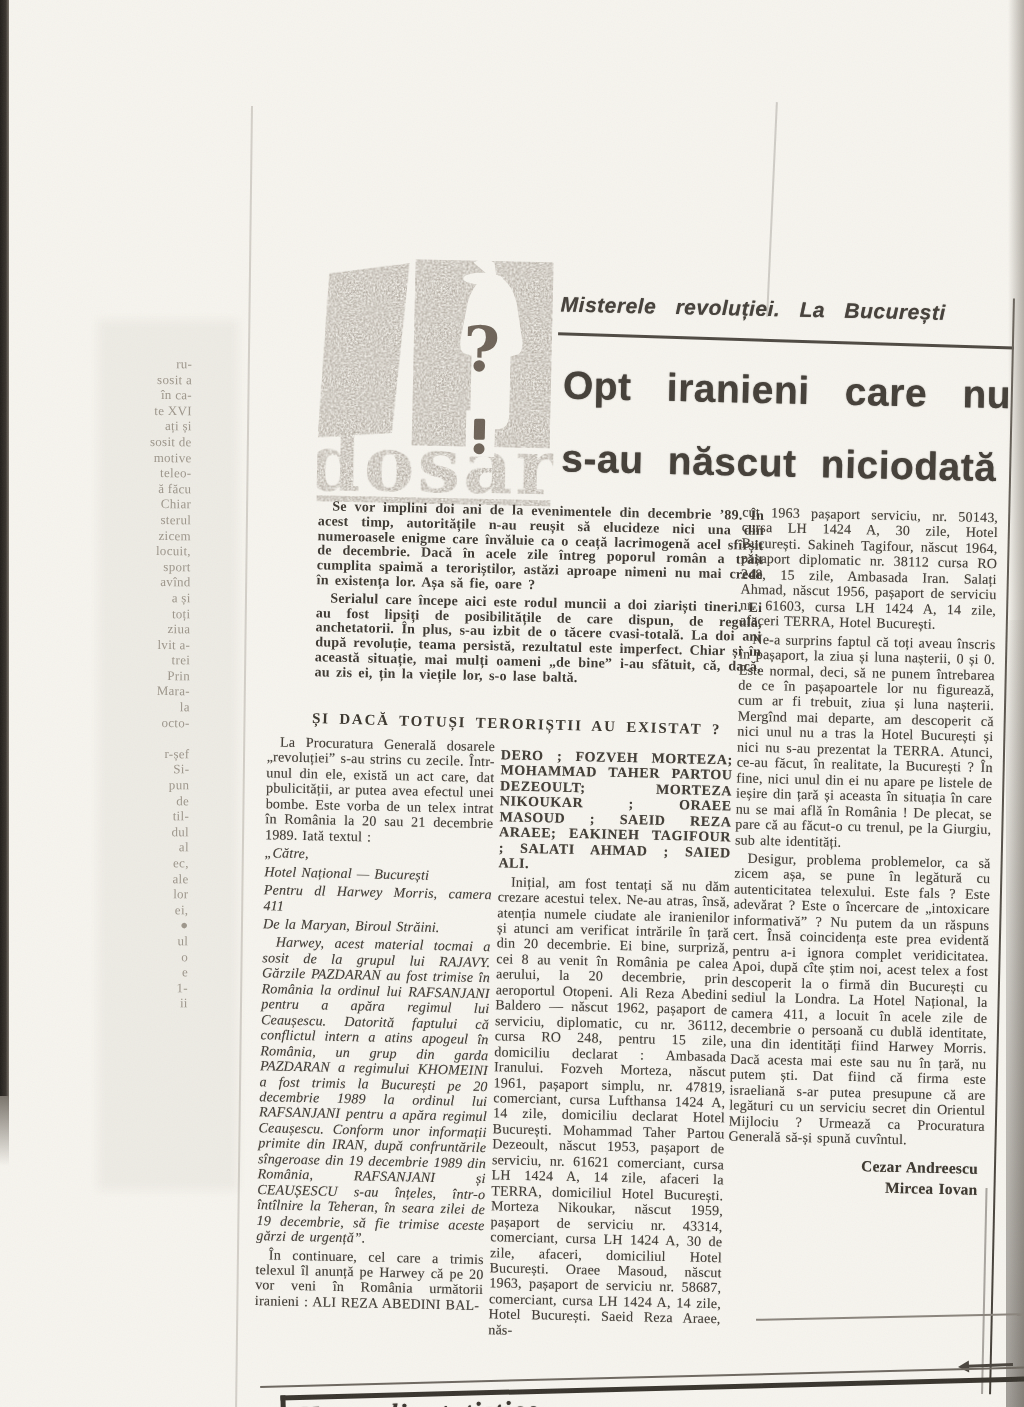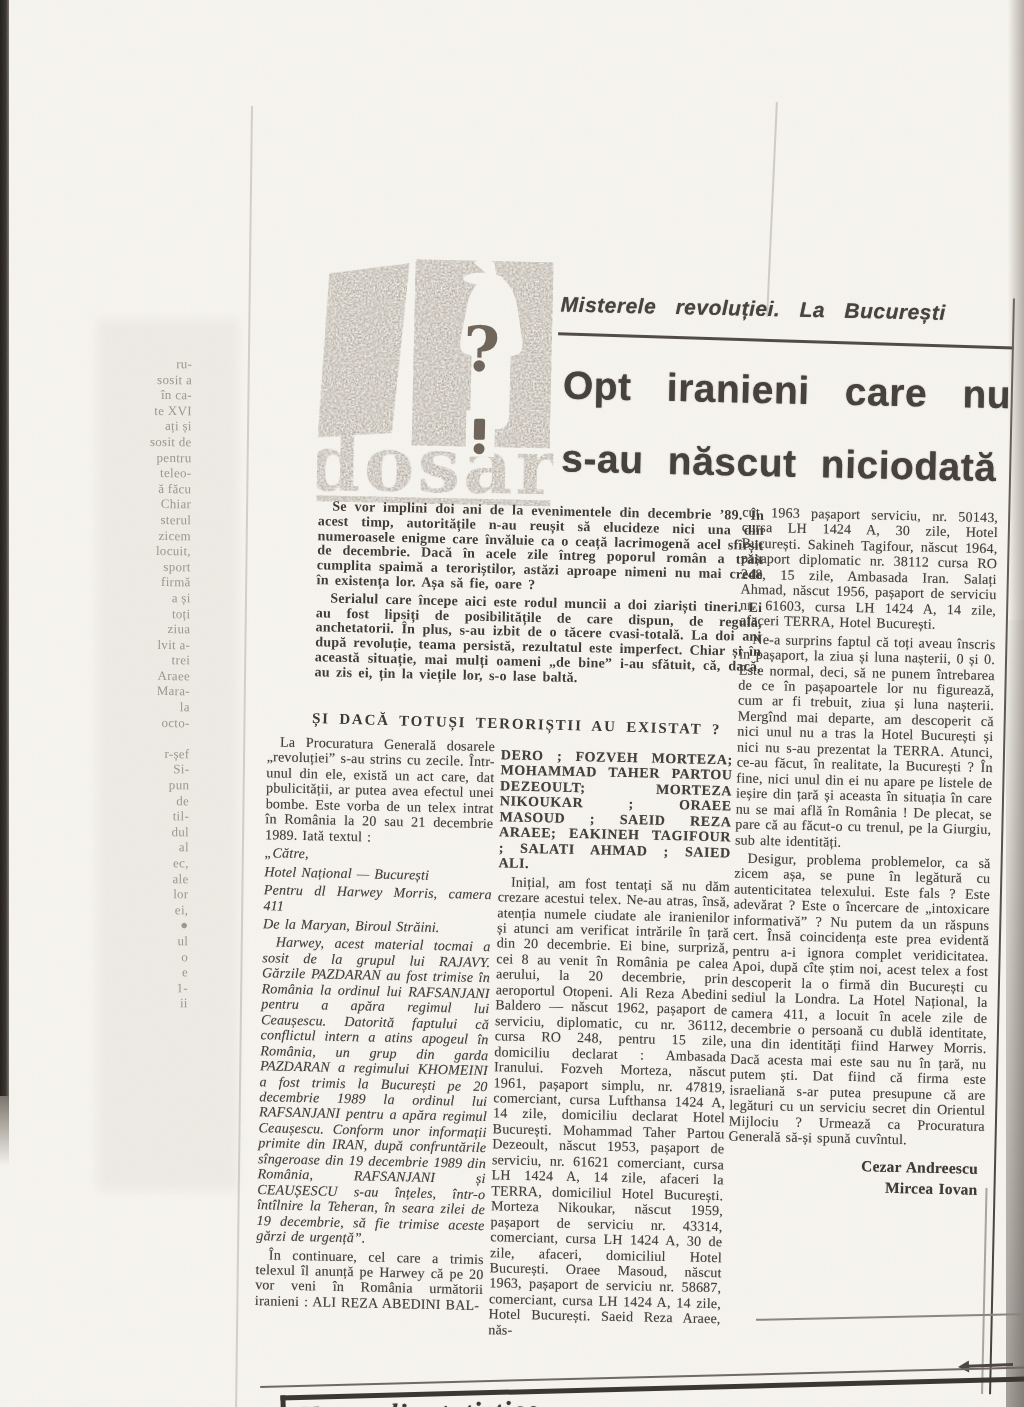--- a/index.html
+++ b/index.html
@@ -110,35 +110,35 @@
 <div class="abs" id="right-edge-dark"></div>
 
 <div class="abs" id="margin-fragments">
 
 <div>ru-</div>
     <div>sosit a</div>
     <div>în ca-</div>
     <div>te XVI</div>
     <div>ați și</div>
     <div>sosit de</div>
-    <div>pentru</div>
+    <div>motive</div>
     <div>teleo-</div>
     <div>ă făcu</div>
     <div>Chiar</div>
     <div>sterul</div>
     <div>zicem</div>
     <div>locuit,</div>
     <div>sport</div>
-    <div>firmă</div>
+    <div>avînd</div>
     <div>a și</div>
     <div>toți</div>
     <div>ziua</div>
     <div>lvit a-</div>
     <div>trei</div>
-    <div>Araee</div>
+    <div>Prin</div>
     <div>Mara-</div>
     <div>la</div>
     <div>octo-</div>
     <div>&nbsp;</div>
     <div>r-șef</div>
     <div>Si-</div>
     <div>pun</div>
     <div>de</div>
     <div>til-</div>
     <div>dul</div>

